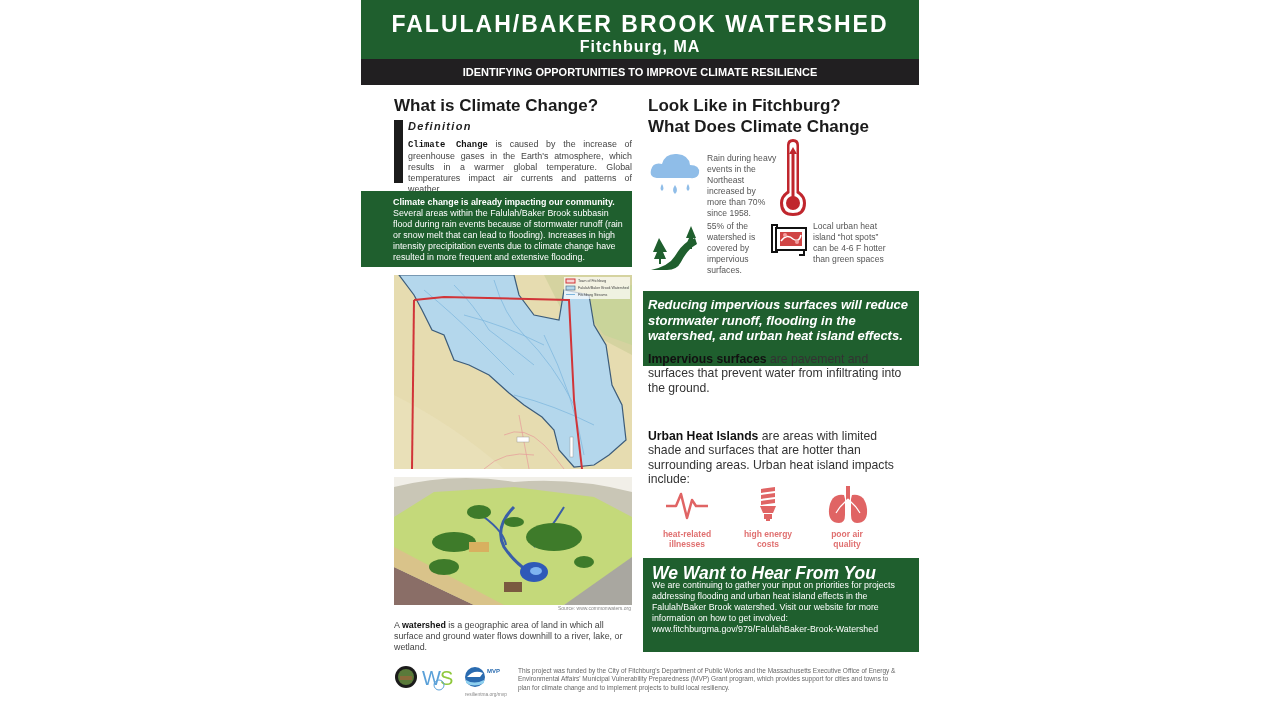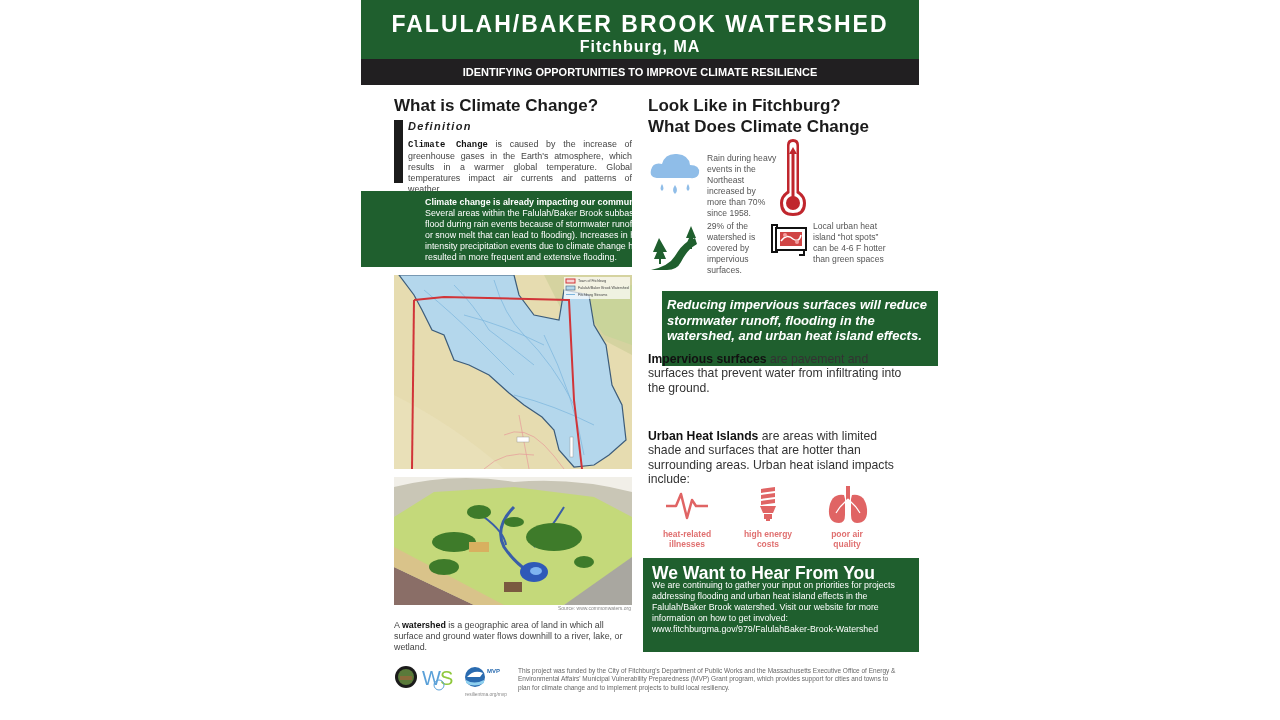--- a/index.html
+++ b/index.html
@@ -9,36 +9,36 @@
   .hdr .t1{position:absolute;left:0;right:0;top:11px;font-size:23px;font-weight:bold;letter-spacing:2px;}
   .hdr .t2{position:absolute;left:0;right:0;top:38px;font-size:16px;font-weight:bold;letter-spacing:1px;}
   .sub{position:absolute;left:0;top:59px;width:558px;height:26px;background:#211f21;color:#fff;text-align:center;font-size:11px;font-weight:bold;line-height:27px;}
   .h2{position:absolute;font-weight:bold;font-size:17px;color:#1b1b1b;line-height:21px;}
   .defbar{position:absolute;left:33px;top:120px;width:9px;height:63px;background:#1b1b1b;}
   .deftitle{position:absolute;left:47px;top:120px;font-size:11px;font-weight:bold;font-style:italic;letter-spacing:1.3px;color:#222;}
   .deftext{position:absolute;left:47px;top:139px;width:224px;font-size:8.9px;line-height:11px;color:#444;text-align:justify;}
   .deftext b{color:#111;font-family:Liberation Mono, monospace;}
   .greenbox{position:absolute;background:#1f5f2e;color:#fff;}
   .impact{left:0;top:191px;width:271px;height:76px;}
-  .impact .txt{position:absolute;left:32px;top:6px;width:234px;font-size:8.9px;line-height:11px;margin-left:32px;}
+  .impact .txt{position:absolute;left:32px;top:6px;width:234px;font-size:8.9px;line-height:11px;}
   .impact b{font-weight:bold;}
   .map{position:absolute;left:33px;top:275px;width:238px;height:194px;background:#e7dfb6;overflow:hidden;}
   .illus{position:absolute;left:33px;top:477px;width:238px;height:128px;background:#cfe08a;overflow:hidden;}
   .source{position:absolute;left:150px;top:605px;width:120px;text-align:right;font-size:5px;color:#888;}
   .wsdef{position:absolute;left:33px;top:620px;width:238px;font-size:8.9px;line-height:11px;color:#444;}
   .wsdef b{color:#111;}
   .stat{position:absolute;font-size:8.6px;line-height:11px;color:#555;}
-  .reduce{left:282px;top:291px;width:276px;height:75px;margin-left:19px;}
+  .reduce{left:282px;top:291px;width:276px;height:75px;}
   .reduce .txt{position:absolute;left:5px;top:6px;width:265px;font-size:13px;line-height:15.5px;font-weight:bold;font-style:italic;}
   .para{position:absolute;left:287px;width:265px;font-size:12.2px;line-height:14.3px;color:#333;}
   .para b{color:#111;}
   .uhi-icon{position:absolute;}
   .uhi-label{position:absolute;width:80px;text-align:center;font-size:8.5px;line-height:10px;font-weight:bold;color:#e07070;}
   .hear{left:282px;top:558px;width:276px;height:94px;}
-  .hear .h{position:absolute;left:9px;top:5px;font-size:17.5px;font-weight:bold;}
+  .hear .h{position:absolute;left:9px;top:5px;font-size:17.5px;font-weight:bold;font-style:italic;}
   .hear .txt{position:absolute;left:9px;top:22px;width:262px;font-size:8.8px;line-height:11px;}
   .logos{position:absolute;left:33px;top:663px;}
   .fund{position:absolute;left:157px;top:667px;width:380px;font-size:6.5px;line-height:8.4px;color:#666;}
   .reslink{position:absolute;left:104px;top:692px;font-size:4.8px;color:#888;}
 </style>
 </head>
 <body>
 
 <div class="page">
 
@@ -139,21 +139,21 @@
     <circle cx="14" cy="64" r="7" fill="#c0262d"></circle>
     <rect x="12.5" y="14" width="3" height="46" fill="#c0262d"></rect>
     <path d="M14 8 L10 15 L18 15 Z" fill="#c0262d"></path>
   </svg>
 
   <svg style="position:absolute;left:290px;top:226px;" width="50" height="45" viewBox="0 0 50 45">
     <path d="M0 44 Q18 40 24 30 Q30 20 36 16 L44 12 L46 18 L40 22 Q34 28 30 36 Q26 44 16 44 Z" fill="#1f5f2e"></path>
     <path d="M8 12 L2 26 L6 26 L3 33 L8 33 L8 38 L10 38 L10 33 L15 33 L12 26 L16 26 Z" fill="#1f5f2e"></path>
     <path d="M40 0 L35 12 L38 12 L35 19 L39 19 L39 23 L41 23 L41 19 L45 19 L42 12 L45 12 Z" fill="#1f5f2e"></path>
   </svg>
-  <div class="stat" style="left:346px;top:221px;width:68px;">29% of the watershed is covered by impervious surfaces.</div>
+  <div class="stat" style="left:346px;top:221px;width:68px;">55% of the watershed is covered by impervious surfaces.</div>
 
   <svg style="position:absolute;left:410px;top:223px;" width="38" height="34" viewBox="0 0 38 34">
     <rect x="1" y="2" width="5" height="27" fill="none" stroke="#111" stroke-width="2"></rect>
     <rect x="5" y="5" width="30" height="22" fill="#fff" stroke="#111" stroke-width="2"></rect>
     <rect x="9" y="9" width="22" height="14" fill="#d04444"></rect>
     <path d="M10 18 Q16 10 22 16 Q28 20 30 12" stroke="#fff" stroke-width="1.5" fill="none"></path>
     <circle cx="14" cy="12" r="2" fill="#f4a0a0"></circle>
     <circle cx="26" cy="19" r="2" fill="#f4a0a0"></circle>
     <path d="M33 27 L33 32 L28 32" stroke="#111" stroke-width="2" fill="none"></path>
   </svg>

